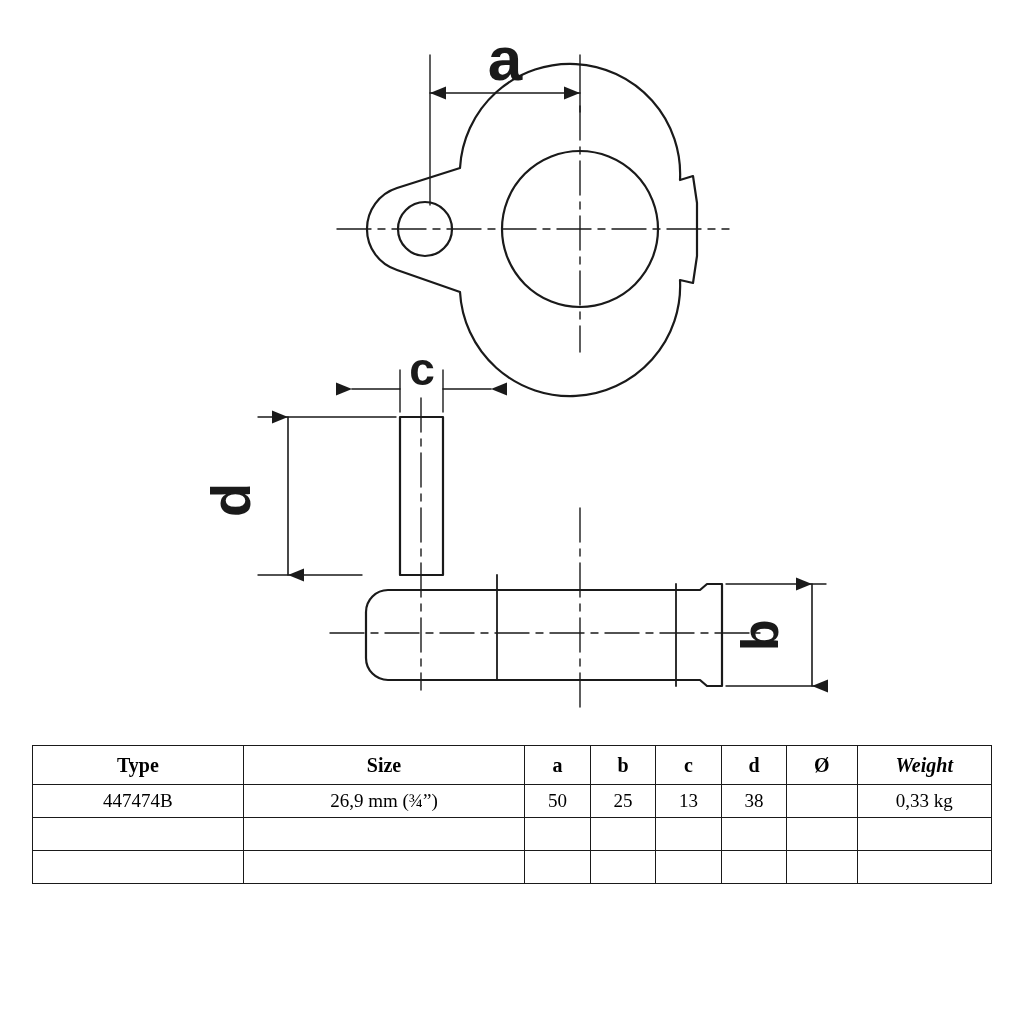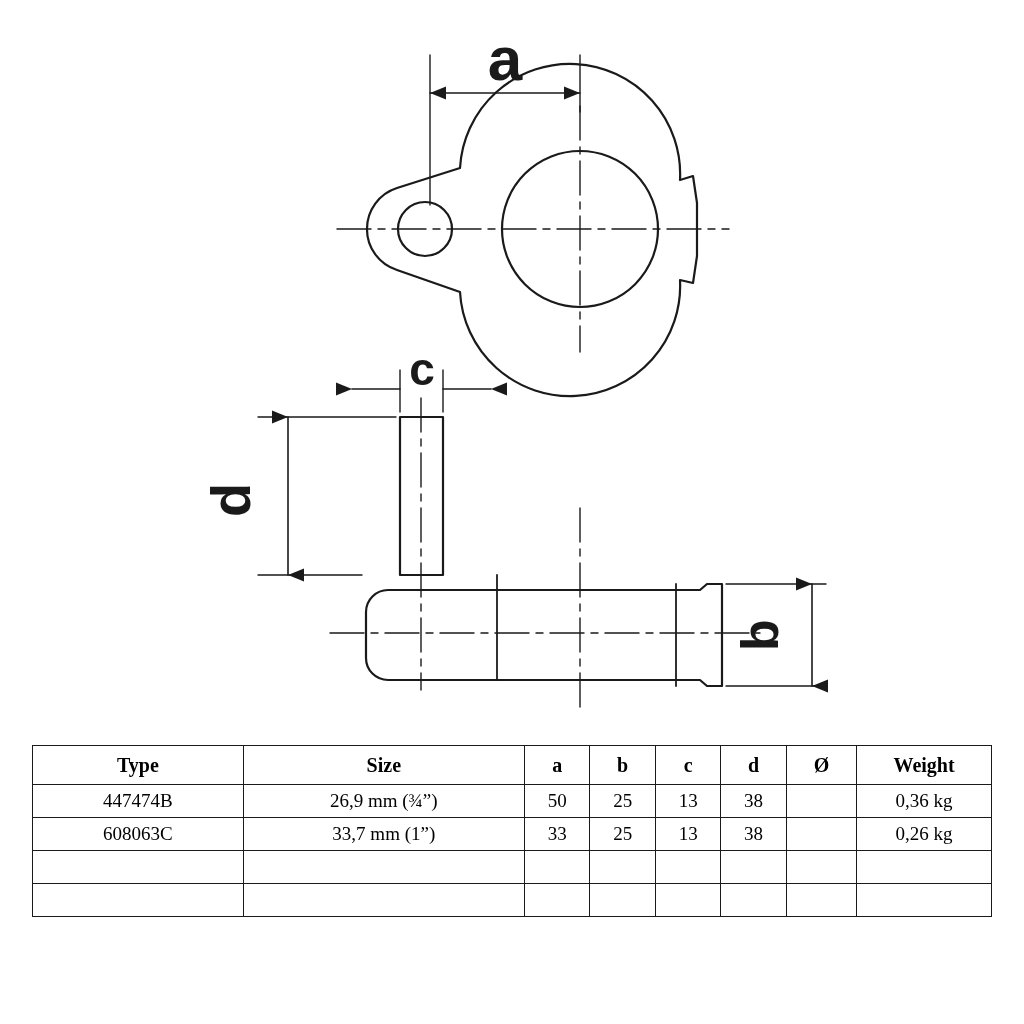--- a/index.html
+++ b/index.html
@@ -54,21 +54,21 @@
   }
   table.spec thead th {
     font-weight: bold;
     font-size: 20px;
     height: 32px;
   }
   .col-type   { width: 215px; }
   .col-size   { width: 290px; }
   .col-a, .col-b, .col-c, .col-d { width: 57px; }
   .col-dia    { width: 63px; }
-  .col-weight { width: 130px; }
+  .col-weight { width: 130px; font-style: italic; }
   td.empty-row { height: 28px; }
 </style>
 </head>
 <body>
 
 <div class="sheet">
 
   <svg class="drawing" viewBox="0 0 1024 740">
     <defs>
       <marker id="arrL" markerWidth="12" markerHeight="10" refX="1" refY="5" orient="auto">
@@ -185,31 +185,21 @@
       </thead>
       <tbody>
         <tr>
           <td>447474B</td>
           <td>26,9 mm (¾”)</td>
           <td>50</td>
           <td>25</td>
           <td>13</td>
           <td>38</td>
           <td></td>
-          <td>0,36 kg</td>
-        </tr>
-        <tr>
-          <td>608063C</td>
-          <td>33,7 mm (1”)</td>
-          <td>33</td>
-          <td>25</td>
-          <td>13</td>
-          <td>38</td>
-          <td></td>
-          <td>0,26 kg</td>
+          <td>0,33 kg</td>
         </tr>
         <tr>
           <td class="empty-row"></td>
           <td class="empty-row"></td>
           <td class="empty-row"></td>
           <td class="empty-row"></td>
           <td class="empty-row"></td>
           <td class="empty-row"></td>
           <td class="empty-row"></td>
           <td class="empty-row"></td>

